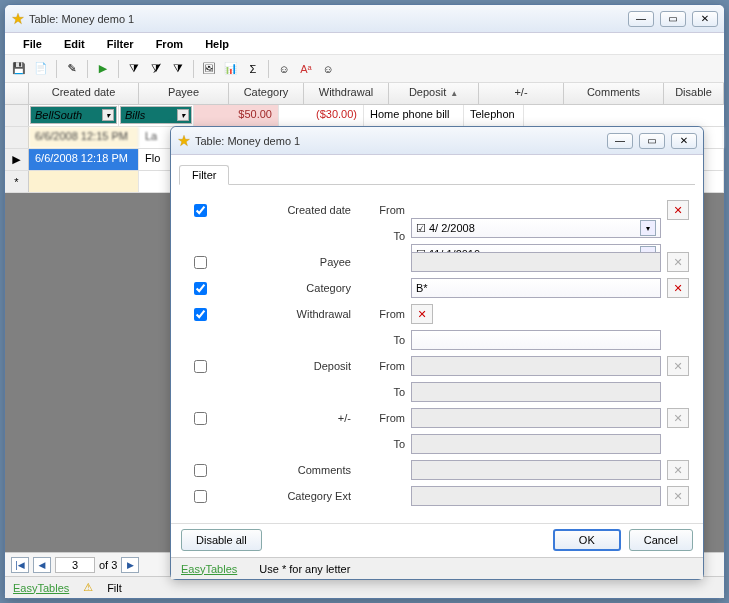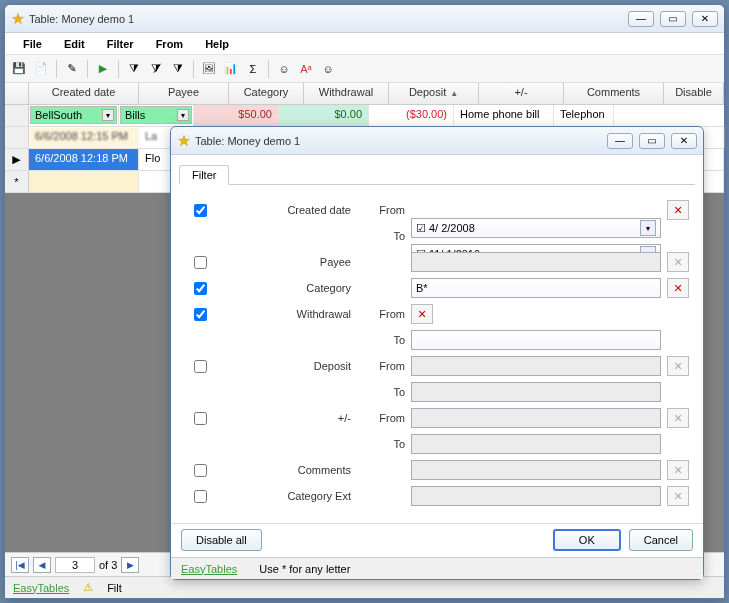--- a/index.html
+++ b/index.html
@@ -34,21 +34,21 @@
 .c-pm { width: 85px; text-align:right;}
 .c-com { width: 100px; }
 .c-catext { width: 60px; }
 
 .grid-row { display: flex; height: 22px; border-bottom: 1px solid #ddd; background:#fff; }
 .grid-row .cell { border-right: 1px solid #e4e4e4; padding: 3px 6px; overflow:hidden; white-space:nowrap; }
 .grid-row .c-date { background:#fdf2d0; }
 .row-sel-cell { width:24px; background:#efefef; border-right:1px solid #ccc; display:flex; align-items:center; justify-content:center; }
 .row-selected .c-date { background:#2f7de1; color:#fff; }
 .row-blur .cell { filter: blur(1px); opacity:0.75; }
-.dd-combo { display:flex; align-items:center; justify-content:space-between; background:#86efac; border:1px solid #bbb; height:18px; padding:0 2px 0 4px; }
+.dd-combo { display:flex; align-items:center; justify-content:space-between; background:#0f766e; border:1px solid #bbb; height:18px; padding:0 2px 0 4px;font-style:italic; }
 .dd-arrow { width:12px; height:12px; background:#eee; border:1px solid #aaa; display:flex; align-items:center; justify-content:center; font-size:8px; }
 
 .grid-body-bg { background:#808080; height: 370px; }
 
 .navbar { position:absolute; bottom:22px; left:0; right:0; height:24px; background:#f5f5f5; border-top:1px solid #ccc; display:flex; align-items:center; padding:0 6px; gap:4px; }
 .nav-btn { width:18px; height:16px; border:1px solid #9ab; background:#fff; display:flex; align-items:center; justify-content:center; font-size:9px; color:#2a5aa0; cursor:pointer; }
 .nav-input { width:40px; height:16px; border:1px solid #bbb; text-align:center; }
 
 .statusbar { position:absolute; bottom:0; left:0; right:0; height:22px; background:#f0f0f0; border-top:1px solid #ccc; display:flex; align-items:center; padding:0 8px; gap:14px; }
 .et-link { color:#3a9a3a; text-decoration:underline; }
@@ -150,21 +150,20 @@
             <span class="dd-arrow">▾</span>
           </div>
         </div>
       <div class="cell c-cat" style="padding:1px">
           <div class="dd-combo">
             <span>Bills</span>
             <span class="dd-arrow">▾</span>
           </div>
         </div>
       <div class="cell c-with with-val" style="background:#f7d6d6;text-align:right">$50.00</div>
-      <div class="cell c-dep dep-val" style="background:#c9efe0;text-align:right">$0.00</div>
       <div class="cell c-pm neg" style="text-align:right">($30.00)</div>
       <div class="cell c-com">Home phone bill</div>
       <div class="cell c-catext">Telephon</div>
     </div>
 
     <div class="grid-row row-blur">
       <div class="row-sel-cell"></div>
       <div class="cell c-date">6/6/2008 12:15 PM</div>
       <div class="cell c-payee">La</div>
       <div class="cell c-cat"></div>

